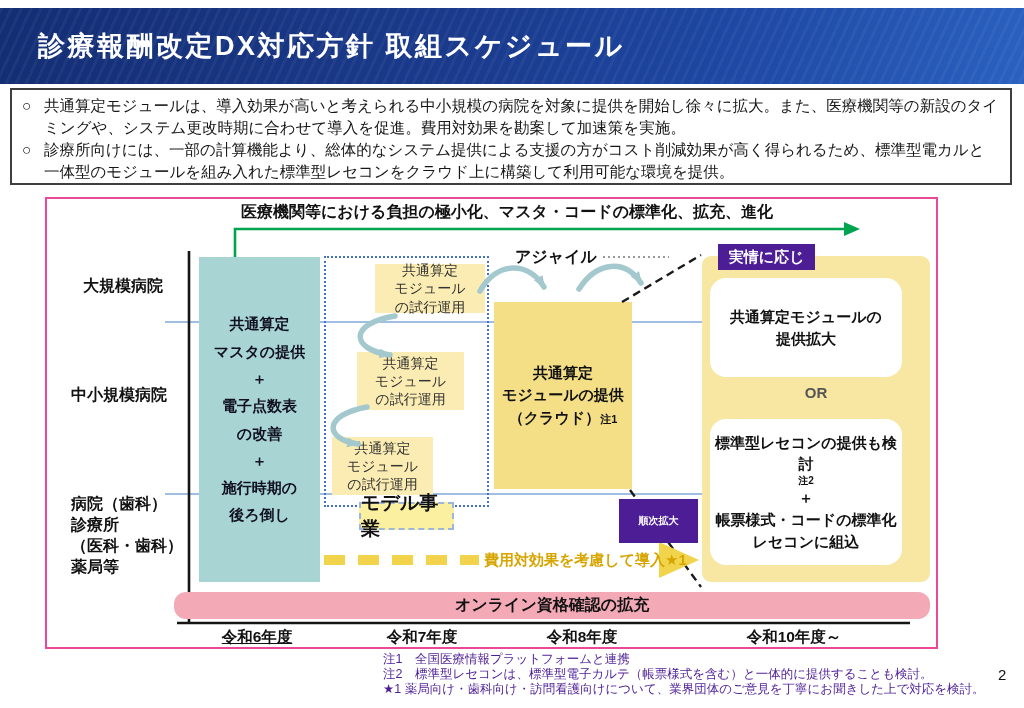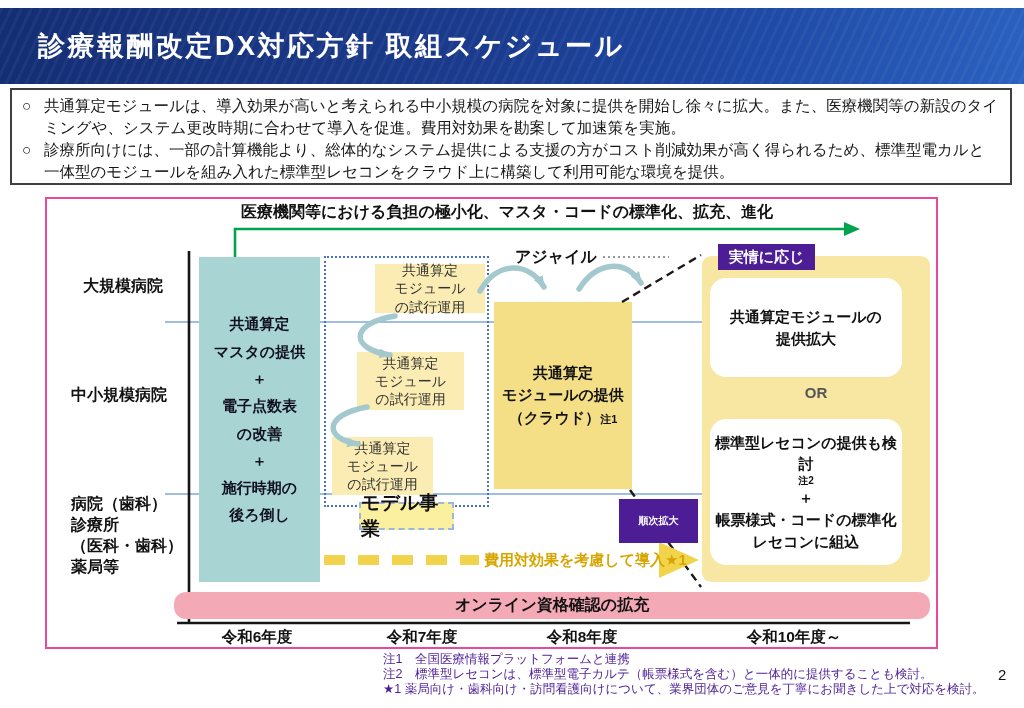--- a/index.html
+++ b/index.html
@@ -80,21 +80,21 @@
 
   #cost-label { left:437px; top:352px; width:180px; font-weight:bold; font-size:15px;
     color:#D7A500; z-index:6; white-space:nowrap; }
 
   #online-bar { left:127px; top:393px; width:756px; height:27px; background:#F4A9B6;
     border-radius:12px; display:flex; align-items:center; justify-content:center;
     font-weight:bold; font-size:16px; color:#111; z-index:1; }
 
   .timeline-label { top:428px; width:140px; text-align:center; font-weight:bold;
     font-size:15.5px; color:#111; }
-  #tl-0 { left:140px; } #tl-1 { left:305px; } #tl-2 { left:465px; } #tl-3 { left:677px; }
+  #tl-0 { left:140px;text-decoration:underline; } #tl-1 { left:305px; } #tl-2 { left:465px; } #tl-3 { left:677px; }
 
   
   #footnotes { position:absolute; left:383px; top:652px; font-size:12.5px;
     line-height:1.18; color:#4c1d95; }
   #page-number { position:absolute; left:998px; top:666px; font-size:15px; color:#111; }
 </style>
 </head>
 <body>
 
 <div id="stage">

